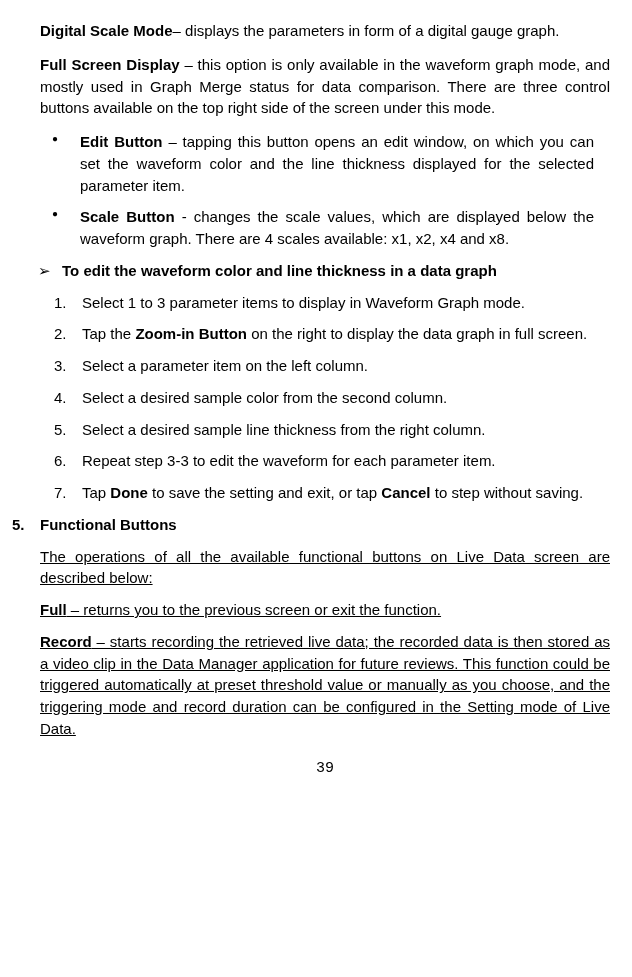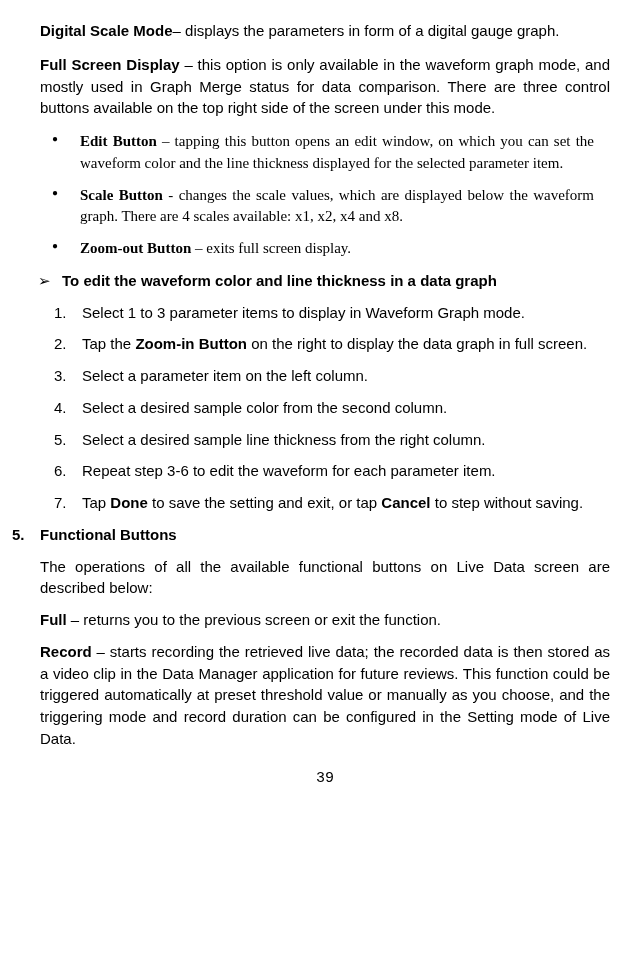--- a/index.html
+++ b/index.html
@@ -16,21 +16,20 @@
   .para {
     margin: 0 0 12px 0;
   }
   .bold {
     font-weight: bold;
   }
   .bullet-list {
     list-style: none;
     padding-left: 40px;
     margin: 0 16px 10px 0;
-    font-family: Liberation Serif, serif;
   }
   .bullet-list li {
     position: relative;
     margin-bottom: 10px;
     text-align: justify;
   }
   .bullet-list li::before {
     content: "●";
     position: absolute;
     left: -28px;
@@ -72,20 +71,21 @@
     position: relative;
     font-weight: bold;
     margin: 0 0 10px 0;
   }
   .section-num {
     position: absolute;
     left: -28px;
   }
   .indent-block {
     margin: 0 0 10px 0;
+    text-decoration: underline;
   }
   .page-num {
     text-align: center;
     margin-top: 18px;
     font-family: Liberation Mono, monospace;
   }
 </style>
 </head>
 <body>
 
@@ -97,38 +97,35 @@
   <span class="bold">Full Screen Display</span><span> – this option is only available in the waveform graph mode, and mostly used in Graph Merge status for data comparison. There are three control buttons available on the top right side of the screen under this mode.</span>
 </p>
 
 <ul class="bullet-list">
   <li>
     <span class="bold">Edit Button</span><span> – tapping this button opens an edit window, on which you can set the waveform color and the line thickness displayed for the selected parameter item.</span>
   </li>
   <li>
     <span class="bold">Scale Button</span><span> - changes the scale values, which are displayed below the waveform graph. There are 4 scales available: x1, x2, x4 and x8.</span>
   </li>
-  <li>
-    <span class="bold">Zoom-out Button</span><span> – exits full screen display.</span>
-  </li>
 </ul>
 
 <p class="pointer-line">
   <span>To edit the waveform color and line thickness in a data graph</span>
 </p>
 
 <ol class="num-list">
   <li><span>Select 1 to 3 parameter items to display in Waveform Graph mode.</span></li>
   <li>
     <span>Tap the </span><span class="bold">Zoom-in Button</span><span> on the right to display the data graph in full screen.</span>
   </li>
   <li><span>Select a parameter item on the left column.</span></li>
   <li><span>Select a desired sample color from the second column.</span></li>
   <li><span>Select a desired sample line thickness from the right column.</span></li>
-  <li><span>Repeat step 3-6 to edit the waveform for each parameter item.</span></li>
+  <li><span>Repeat step 3-3 to edit the waveform for each parameter item.</span></li>
   <li>
     <span>Tap </span><span class="bold">Done</span><span> to save the setting and exit, or tap </span><span class="bold">Cancel</span><span> to step without saving.</span>
   </li>
 </ol>
 
 <p class="section-title">
   <span class="section-num">5.</span><span>Functional Buttons</span>
 </p>
 
 <p class="indent-block">The operations of all the available functional buttons on Live Data screen are described below:</p>

